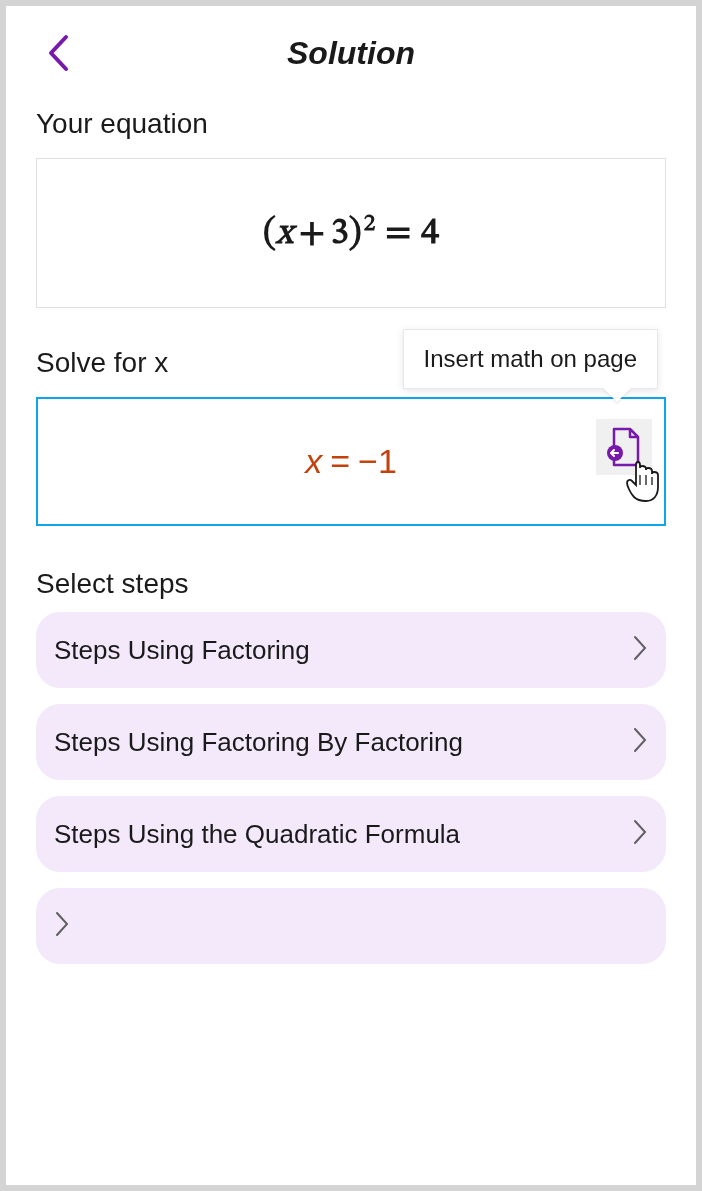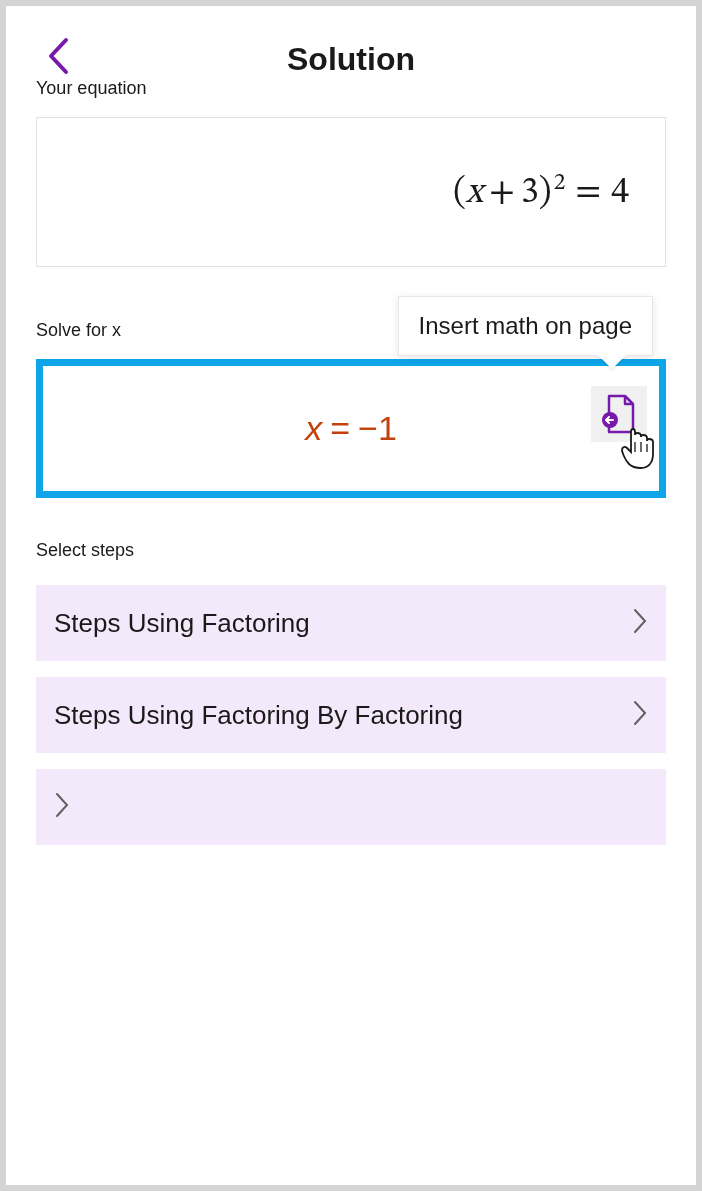--- a/index.html
+++ b/index.html
@@ -16,23 +16,25 @@
     }
     .app-container {
       background: #ffffff;
       width: 100%;
       height: 100%;
       padding: 22px 30px;
       position: relative;
     }
     .header {
       display: flex;
-      align-items: flex-end;
+      align-items: center;
       position: relative;
       height: 50px;
+      margin-bottom: 30px;
+      font-style: italic;
     }
     .back-button {
       position: absolute;
       left: 0;
       cursor: pointer;
       width: 44px;
       height: 44px;
       display: flex;
       align-items: center;
       justify-content: center;
@@ -42,37 +44,38 @@
       height: 40px;
     }
     .header-title {
       width: 100%;
       text-align: center;
       font-size: 32px;
       font-weight: 600;
       color: #1a1a1a;
     }
     .section-heading {
-      font-size: 18px;
+      font-size: 28px;
       font-weight: 400;
       color: #1a1a1a;
       margin-bottom: 18px;
     }
     .section-heading.solve {
-      margin-top: 53px;
+      margin-top: 39px;
     }
     .section-heading.steps {
       margin-top: 42px;
-      margin-bottom: 24px;
+      margin-bottom: 12px;
     }
     .equation-box {
       border: 1px solid #e0e0e0;
-      padding: 50px 36px;
-      text-align: right;
-      position: relative;
+      padding: 50px 20px;
+      text-align: center;
+      position: relative;
+      font-weight: bold;
     }
     .equation-math {
       font-family: 'Cambria Math', 'STIX Two Math', Georgia, serif;
       font-size: 36px;
       font-style: italic;
       color: #1a1a1a;
     }
     .equation-math .paren {
       font-style: normal;
     }
@@ -87,21 +90,21 @@
       font-style: normal;
       margin: 0 10px;
     }
     .equation-math sup {
       font-size: 0.65em;
       font-style: normal;
       vertical-align: super;
       margin-left: 2px;
     }
     .solution-box {
-      border: 7px solid #0ea5e9;
+      border: 2px solid #0ea5e9;
       padding: 35px 20px;
       text-align: center;
       position: relative;
     }
     .solution-line {
       font-family: Liberation Sans, sans-serif;
       font-size: 34px;
       font-style: italic;
       color: #c2410c;
       margin: 8px 0;
@@ -164,20 +167,21 @@
       height: 46px;
     }
     .step-item {
       background: #f3e9fa;
       padding: 22px 18px;
       margin-bottom: 16px;
       display: flex;
       align-items: center;
       justify-content: space-between;
       cursor: pointer;
+      border-radius: 24px;
     }
     .step-label {
       font-size: 26px;
       font-weight: 400;
       color: #1a1a1a;
     }
     .step-chevron svg {
       width: 16px;
       height: 28px;
     }
@@ -242,20 +246,28 @@
 
   <div class="step-item">
     <span class="step-label">Steps Using Factoring By Factoring</span>
     <span class="step-chevron">
       <svg viewBox="0 0 16 28">
           <path d="M 3 3 L 13 14 L 3 25" stroke="#606060" stroke-width="2" fill="none" stroke-linecap="round"></path>
         </svg>
     </span>
   </div>
 
+  <div class="step-item">
+    <span class="step-label">Steps Using the Quadratic Formula</span>
+    <span class="step-chevron">
+      <svg viewBox="0 0 16 28">
+          <path d="M 3 3 L 13 14 L 3 25" stroke="#606060" stroke-width="2" fill="none" stroke-linecap="round"></path>
+        </svg>
+    </span>
+  </div>
 
   <div class="step-item">
     <span class="step-chevron">
       <svg viewBox="0 0 16 28">
           <path d="M 3 3 L 13 14 L 3 25" stroke="#606060" stroke-width="2" fill="none" stroke-linecap="round"></path>
         </svg>
     </span>
   </div>
 
 </div>

